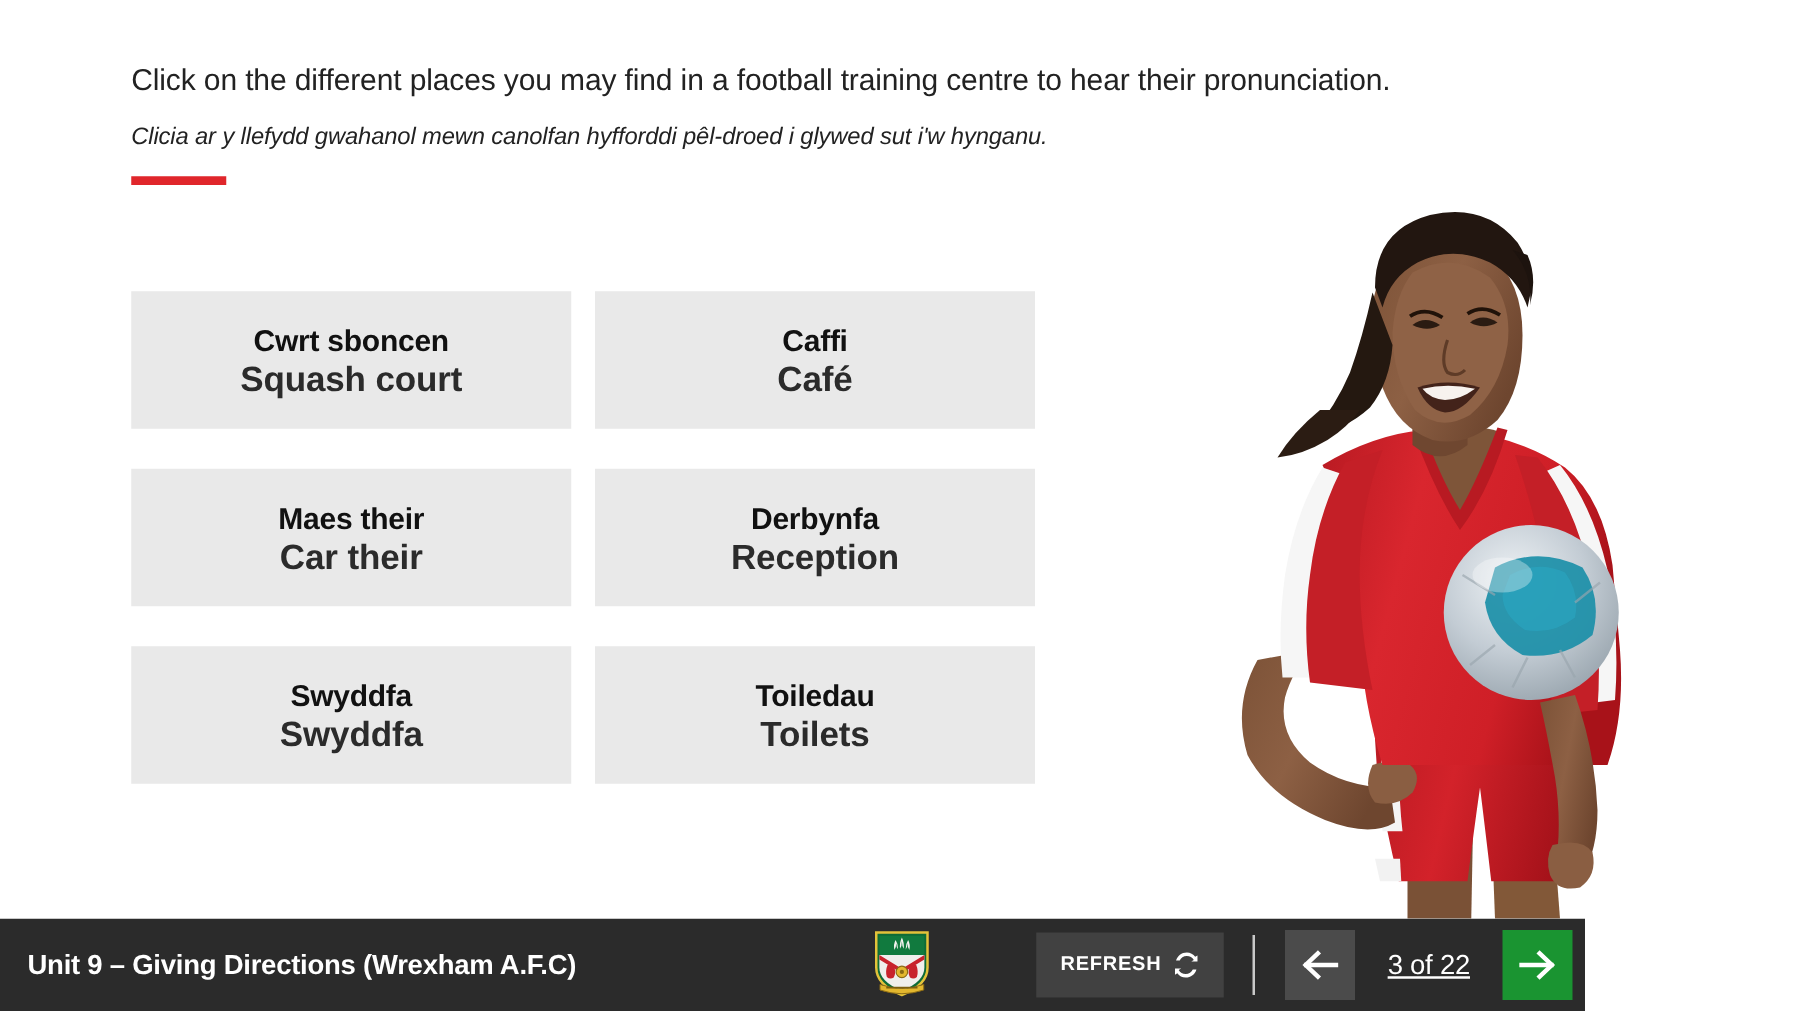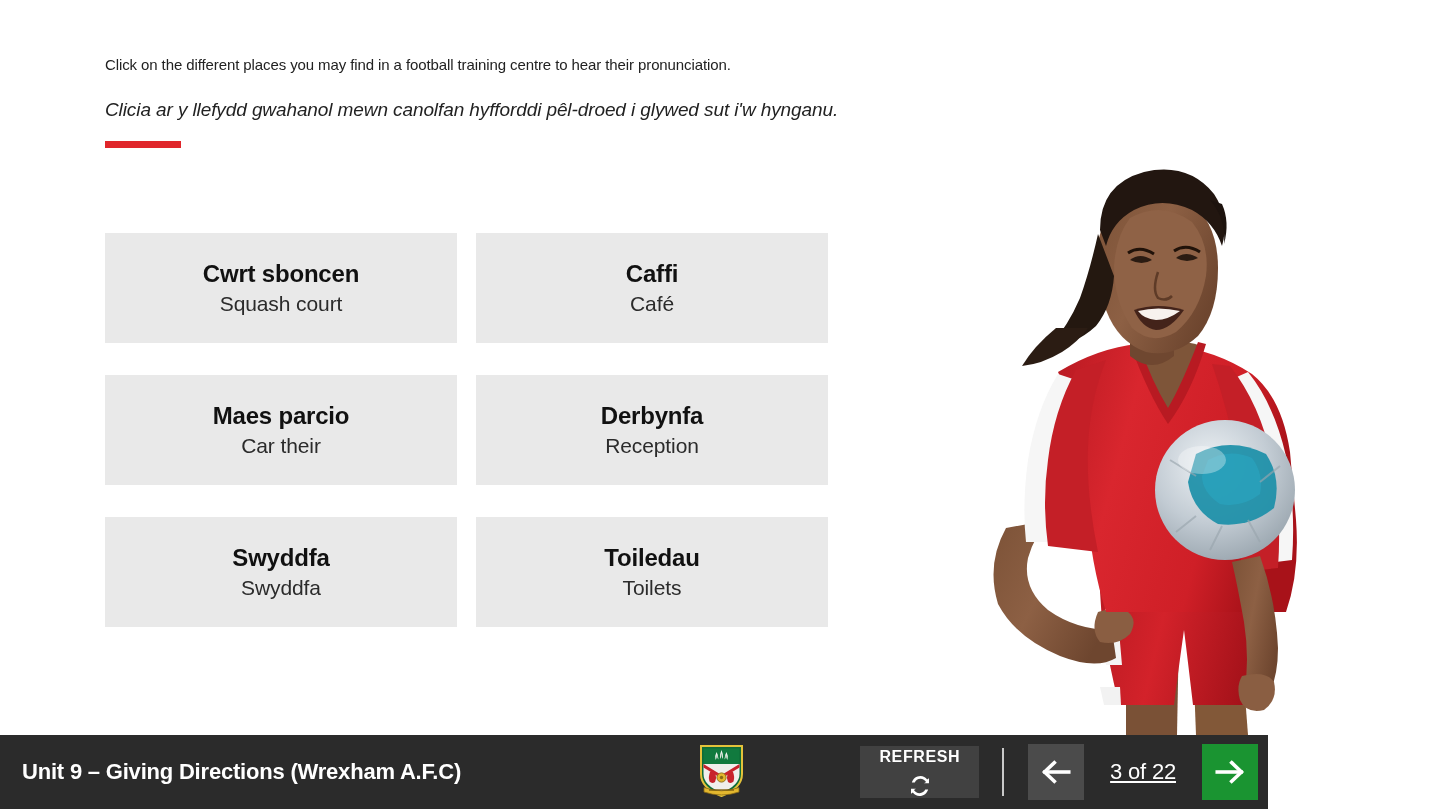--- a/index.html
+++ b/index.html
@@ -18,21 +18,21 @@
   }
 
   
   .instructions {
     position: absolute;
     left: 105px;
     top: 50px;
     width: 1100px;
   }
   .instruction-en {
-    font-size: 15px;
+    font-size: 24px;
     line-height: 30px;
     color: #222222;
     font-weight: 400;
     letter-spacing: -0.1px;
   }
   .instruction-cy {
     font-size: 19px;
     line-height: 28px;
     color: #222222;
     font-style: italic;
@@ -74,22 +74,22 @@
     padding: 0;
   }
   .tile-welsh {
     font-size: 24px;
     font-weight: 700;
     color: #111111;
     line-height: 30px;
     letter-spacing: -0.2px;
   }
   .tile-english {
-    font-size: 21px;
-    font-weight: 400;
+    font-size: 28px;
+    font-weight: 700;
     color: #2b2b2b;
     line-height: 28px;
     margin-top: 1px;
     letter-spacing: -0.1px;
   }
 
   
   .photo {
     position: absolute;
     left: 930px;
@@ -144,21 +144,20 @@
     height: 52px;
     padding: 0 19px;
     background: #414141;
     color: #ffffff;
     font-size: 16px;
     font-weight: 700;
     letter-spacing: 0.6px;
     cursor: pointer;
     border: none;
     font-family: inherit;
-    flex-direction: column;
   }
   .refresh-icon { width: 22px; height: 22px; display: block; }
 
   .divider {
     width: 2px;
     height: 48px;
     background: #c9c9c9;
     margin: 0 24px 0 23px;
   }
 
@@ -201,21 +200,21 @@
     <span class="tile-welsh">Cwrt sboncen</span>
     <span class="tile-english">Squash court</span>
   </button>
 
   <button class="tile">
     <span class="tile-welsh">Caffi</span>
     <span class="tile-english">Café</span>
   </button>
 
   <button class="tile">
-    <span class="tile-welsh">Maes parcio</span>
+    <span class="tile-welsh">Maes their</span>
     <span class="tile-english">Car their</span>
   </button>
 
   <button class="tile">
     <span class="tile-welsh">Derbynfa</span>
     <span class="tile-english">Reception</span>
   </button>
 
   <button class="tile">
     <span class="tile-welsh">Swyddfa</span>

